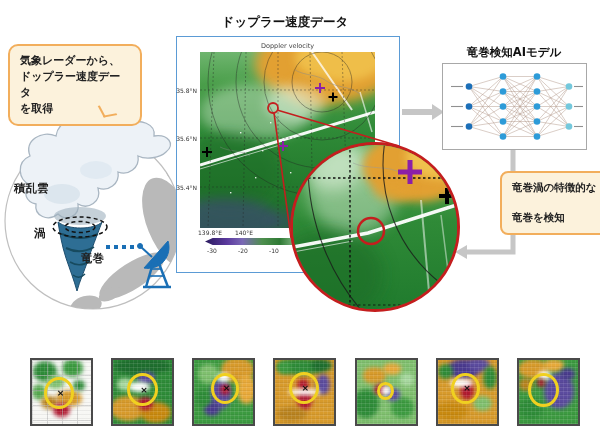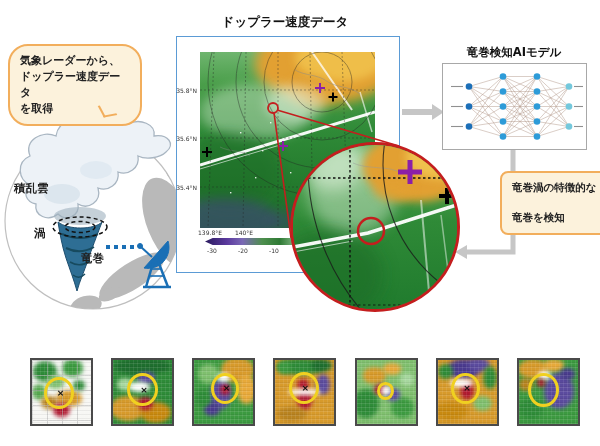--- a/index.html
+++ b/index.html
@@ -3,21 +3,21 @@
 <meta charset="utf-8">
 <style>
   html,body{margin:0;padding:0;background:#fff;}
   *{box-sizing:border-box;}
   body{font-family:"DejaVu Sans","Liberation Sans",sans-serif;color:#1a1a1a;}
   #canvas{position:relative;width:600px;height:446px;background:#fff;overflow:hidden;}
 
   .abs{position:absolute;}
 
   
-  .bubble{position:absolute;background:#FCF2DC;border:2px solid #F2AE5C;border-radius:20px;
+  .bubble{position:absolute;background:#FCF2DC;border:2px solid #F2AE5C;border-radius:10px;
           padding:7px 10px;font-size:11px;font-weight:bold;line-height:1.45;color:#222;z-index:6;}
   .bubble1-tail{position:absolute;width:13px;height:13px;background:#FCF2DC;
           border-right:2px solid #F2AE5C;border-bottom:2px solid #F2AE5C;
           transform:rotate(62deg) skewX(-18deg);z-index:7;}
 
   .globe-label{position:absolute;font-size:11.5px;font-weight:bold;color:#222;z-index:3;}
 
   
   .panel-title{position:absolute;left:185px;top:14px;width:200px;text-align:center;
                font-size:12.5px;font-weight:bold;color:#111;}
@@ -125,20 +125,21 @@
 
   <div class="bubble" style="left:8px;top:44px;width:134px;">
     <span>気象レーダーから、</span><br>
     <span>ドップラー速度データ</span><br>
     <span>を取得</span>
   </div>
   <div class="bubble1-tail" style="left:101px;top:104px;"></div>
 
   <div class="panel-title">ドップラー速度データ</div>
   <div class="blue-box"></div>
+  <div class="plot-title">Doppler velocity</div>
 
   <svg class="abs" style="left:200px;top:52px;z-index:3;" width="175" height="176" viewBox="0 0 175 176">
     <defs>
       <linearGradient id="gGreen" x1="0" y1="0" x2="0" y2="1">
         <stop offset="0" stop-color="#6FB56F"></stop>
           <stop offset="0.18" stop-color="#4A9E4A"></stop>
         <stop offset="0.45" stop-color="#2F8A37"></stop>
           <stop offset="0.75" stop-color="#237A2D"></stop>
         <stop offset="1" stop-color="#1E6E2A"></stop>
       </linearGradient>

